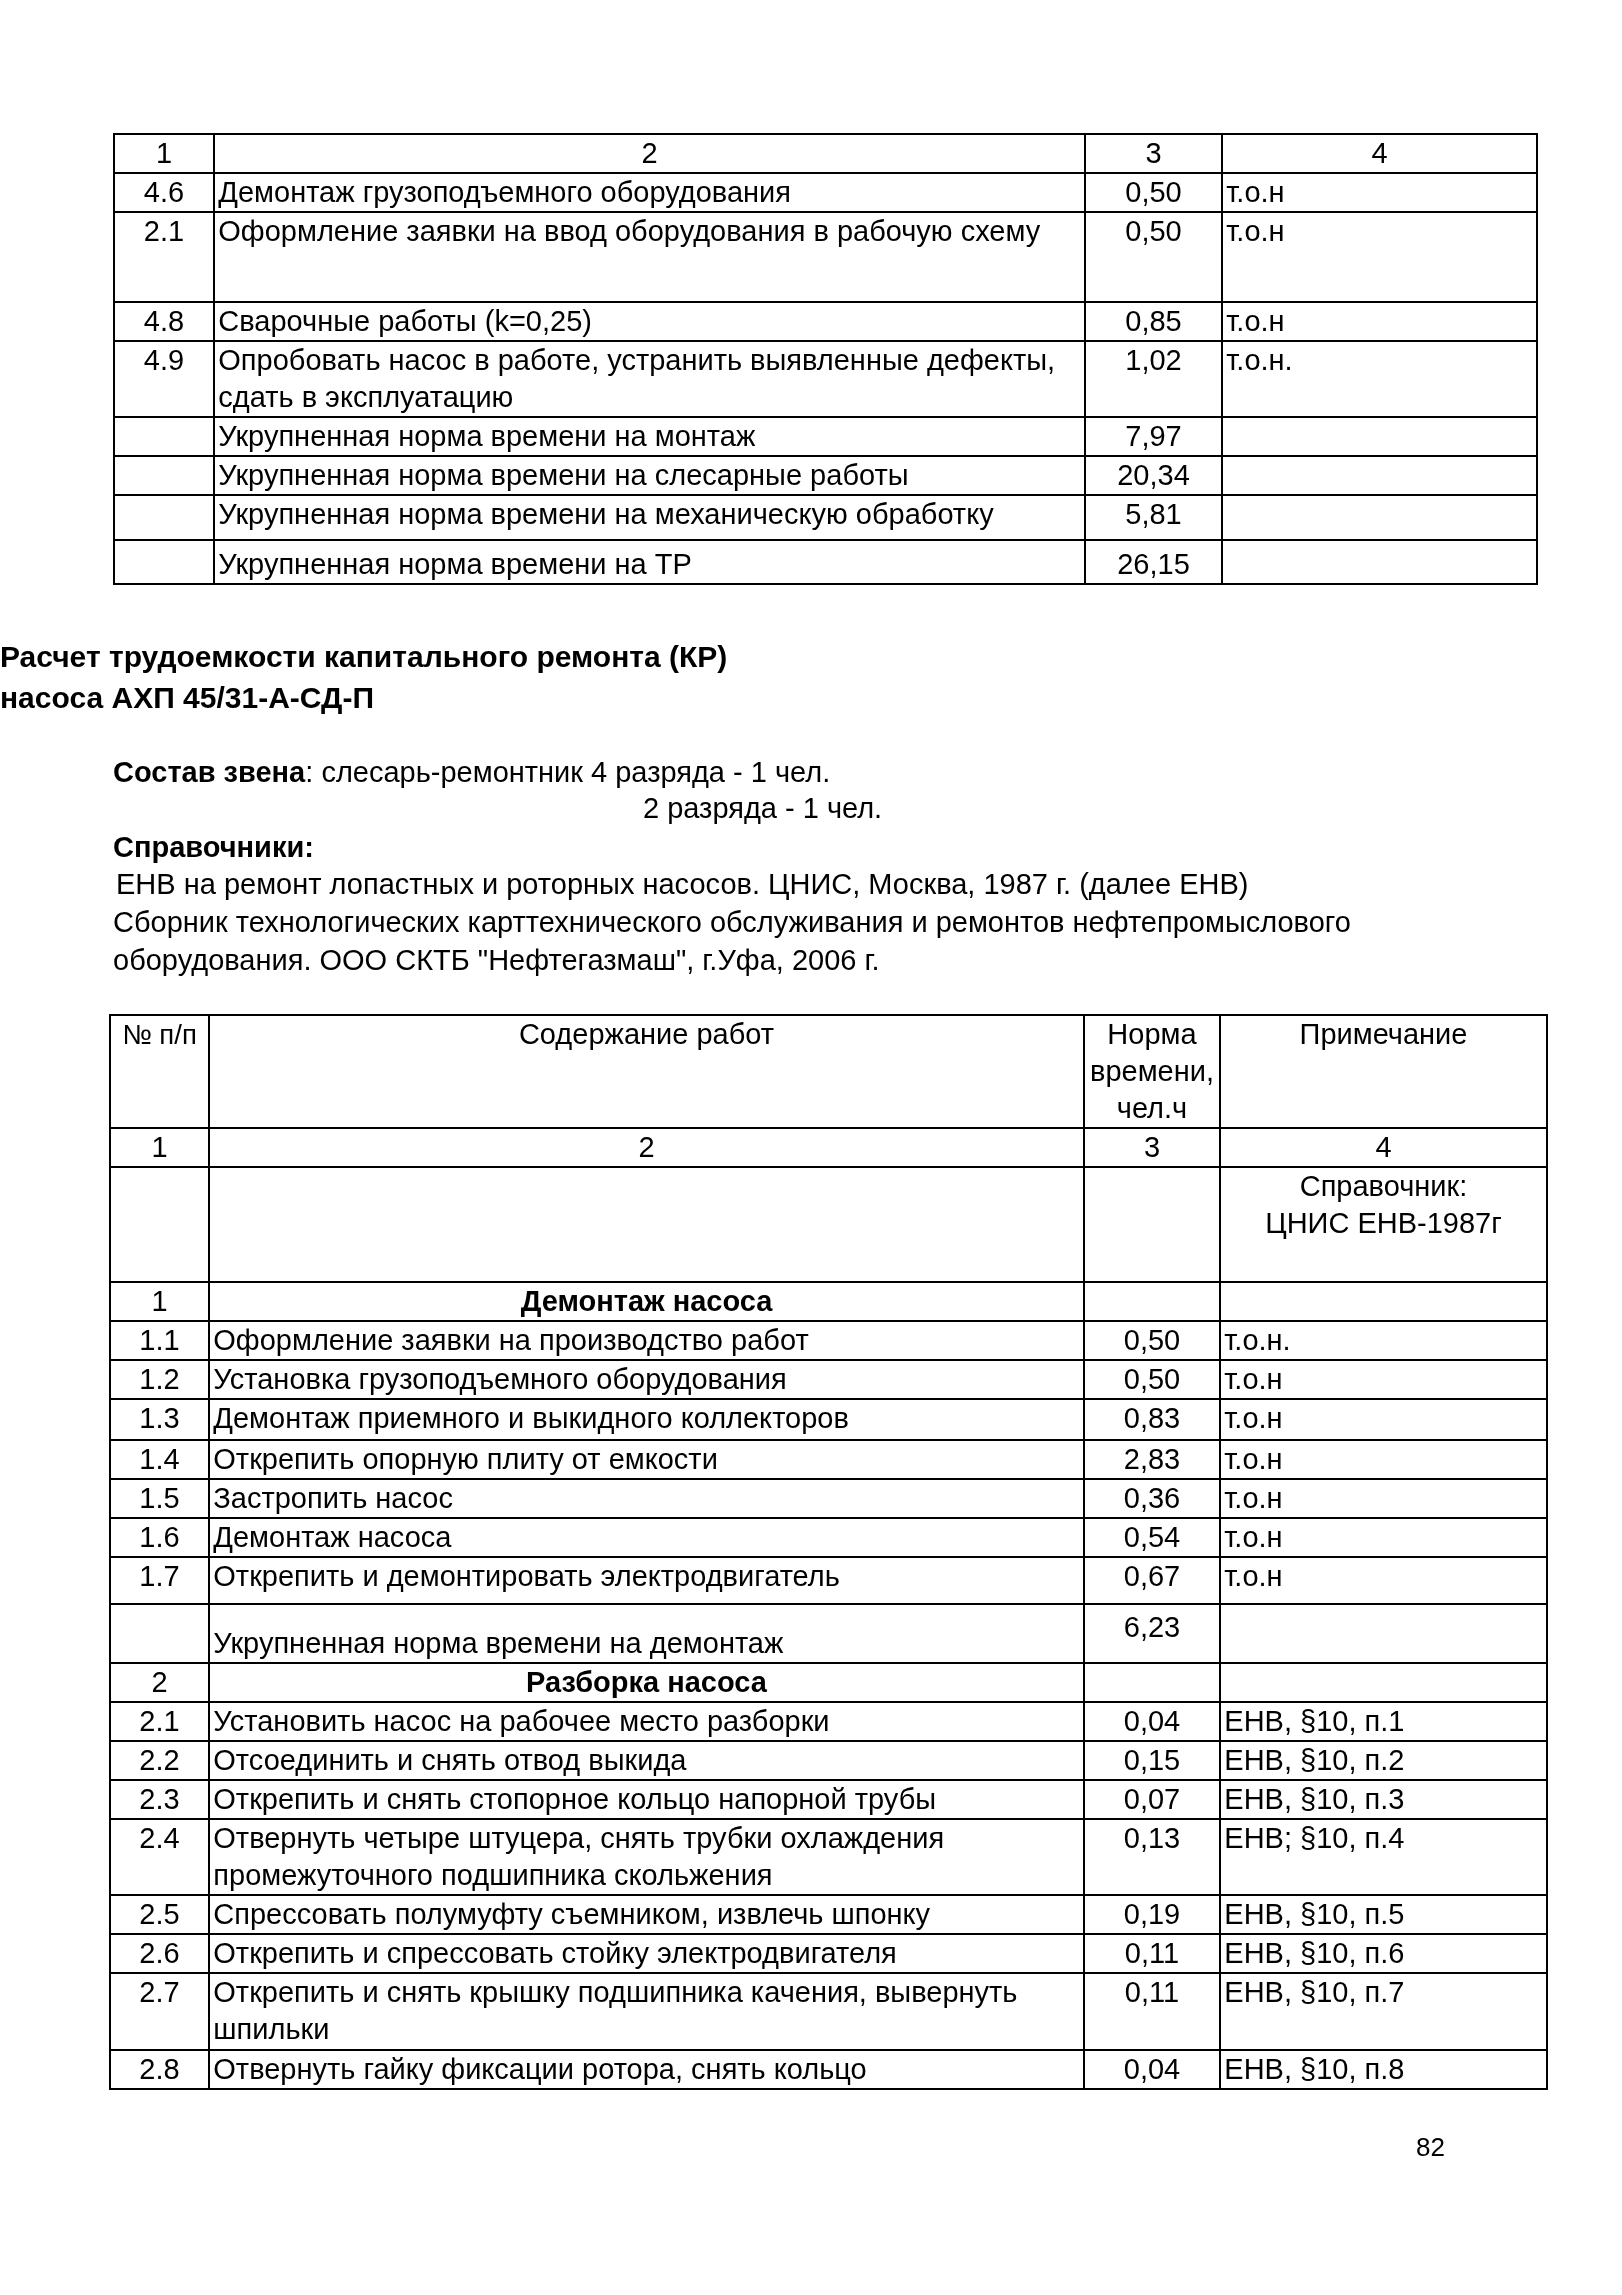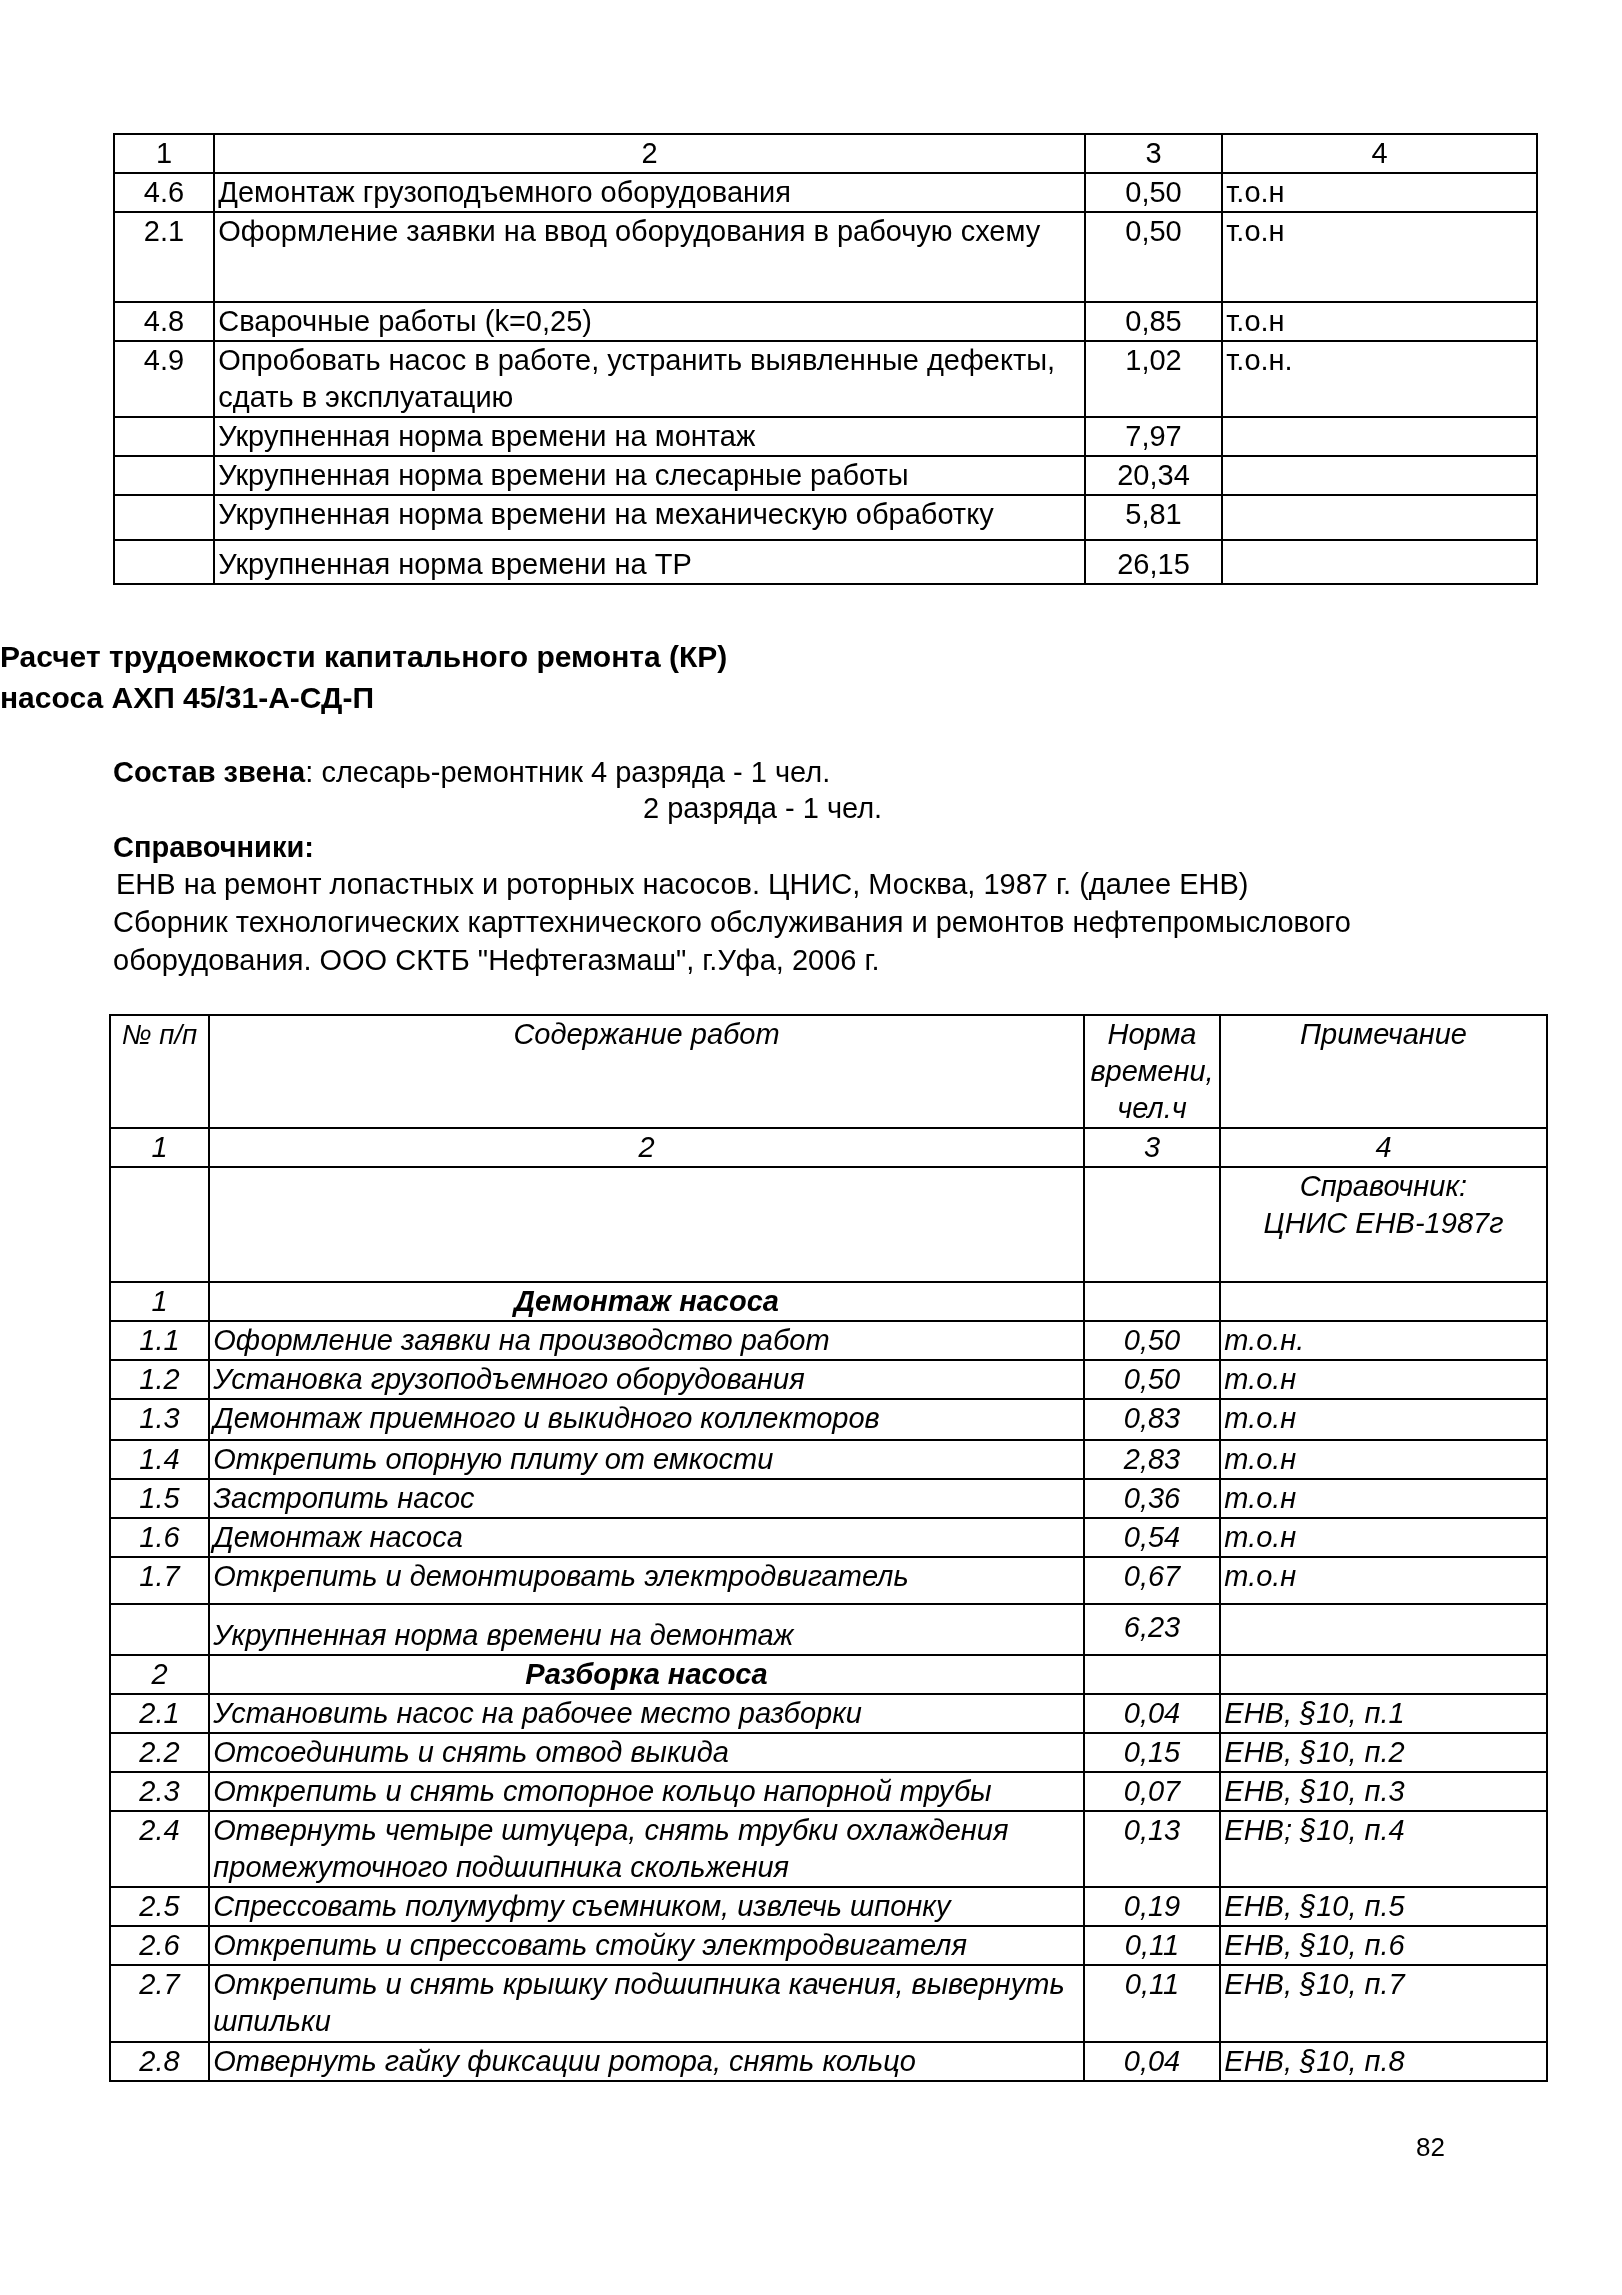--- a/index.html
+++ b/index.html
@@ -11,21 +11,21 @@
                font-family: "Liberation Sans", sans-serif; font-size: 29px; line-height: 37px; }
   table.grid td { border: 2px solid #000; padding: 0 3.9px; vertical-align: top; overflow: hidden; }
   table.grid td.c1 { text-align: center; padding: 0; }
   table.grid td.c2 { text-align: left; padding-left: 3.3px; }
   table.grid td.c3 { text-align: center; }
   table.grid td.c4 { text-align: left; padding-left: 3.3px; }
   table.grid td.center { text-align: center; }
   table.grid td.bold { font-weight: bold; }
 
   #top-table { left: 113px; top: 133px; width: 1424px; }
-  #bottom-table { left: 109px; top: 1014px; width: 1437px; font-style: italic; }
+  #bottom-table { left: 109px; top: 1014px; width: 1437px; }
 
   .title { position: absolute; left: 0; width: 1338px; text-align: left;
            font-weight: bold; font-size: 30px; line-height: 41px; }
   .text { position: absolute; font-size: 29px; line-height: 38px; white-space: nowrap; }
   .text b { font-weight: bold; }
   .page-num { position: absolute; left: 1408px; top: 2132px; font-size: 26px; margin-left: 8px; }
 </style>
 </head>
 <body>
 
@@ -179,21 +179,21 @@
       <td class="c4">т.о.н</td>
     </tr>
     <tr style="height:47px">
       <td class="c1">1.7</td>
       <td class="c2">Открепить и демонтировать электродвигатель</td>
       <td class="c3">0,67</td>
       <td class="c4">т.о.н</td>
     </tr>
     <tr style="height:44px">
       <td class="c1"></td>
-      <td class="c2" style="padding-top:12px">Укрупненная норма времени на демонтаж</td>
+      <td class="c2" style="padding-top:20px">Укрупненная норма времени на демонтаж</td>
       <td class="c3" style="padding-top:3.9px">6,23</td>
       <td class="c4"></td>
     </tr>
 
     <tr style="height:39px">
       <td class="c1">2</td>
       <td class="center bold">Разборка насоса</td>
       <td class="c3"></td>
       <td class="c4"></td>
     </tr>

